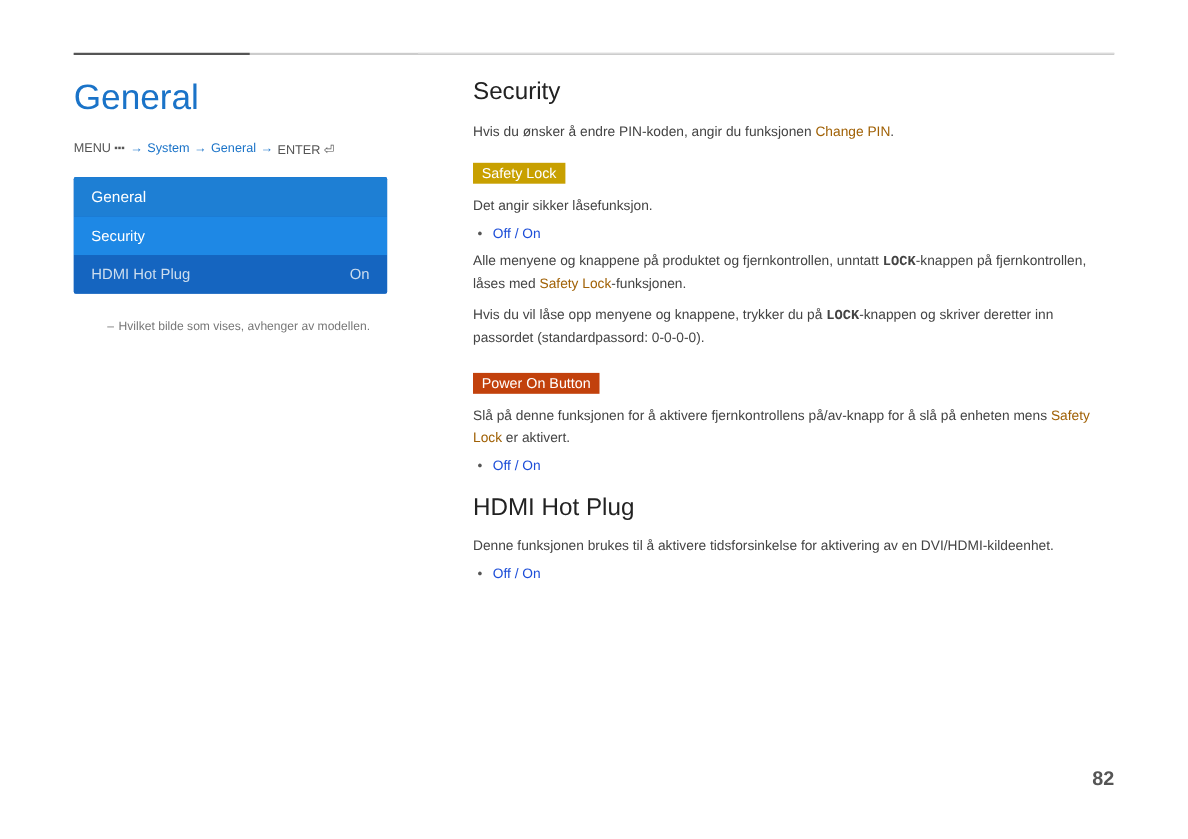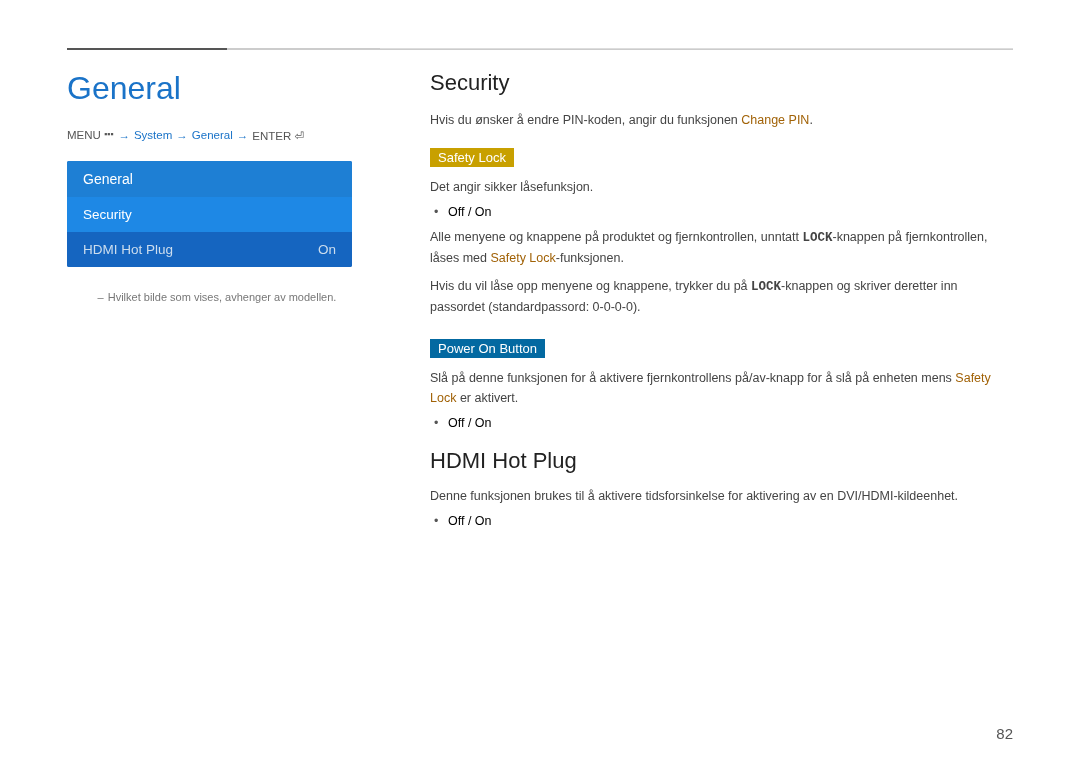--- a/index.html
+++ b/index.html
@@ -139,21 +139,21 @@
       background: #c8a000;
       color: #fff;
       font-size: 13px;
       font-weight: 500;
       padding: 2px 8px;
       margin: 14px 0 10px 0;
     }
 
     .subsection-title-alt {
       display: inline-block;
-      background: #0369a1;
+      background: #c2410c;
       color: #fff;
       font-size: 13px;
       font-weight: 500;
       padding: 2px 8px;
       margin: 14px 0 10px 0;
     }
 
     .bullet-list {
       list-style: none;
       padding-left: 18px;
@@ -165,21 +165,21 @@
       margin-bottom: 3px;
       position: relative;
     }
     .bullet-list li::before {
       content: '•';
       position: absolute;
       left: -14px;
       color: #555;
     }
     .bullet-list li .link-blue {
-      color: #000000;
+      color: #1d4ed8;
     }
 
     .body-text {
       font-size: 12.5px;
       color: #444;
       line-height: 1.6;
       margin-bottom: 8px;
     }
 
     .body-text strong {
@@ -208,25 +208,25 @@
     }
     .footnote-small::before {
       content: '—';
       position: absolute;
       left: 0;
       color: #777;
     }
 
     .page-number {
       position: absolute;
-      bottom: 21px;
+      bottom: 44px;
       right: 67px;
-      font-size: 15px;
+      font-size: 18px;
       color: #555;
-      font-weight: 400;
+      font-weight: 700;
     }
 
     .divider-right {
       position: absolute;
       top: 48px;
       left: 380px;
       right: 67px;
       height: 1px;
       background: #ddd;
     }

